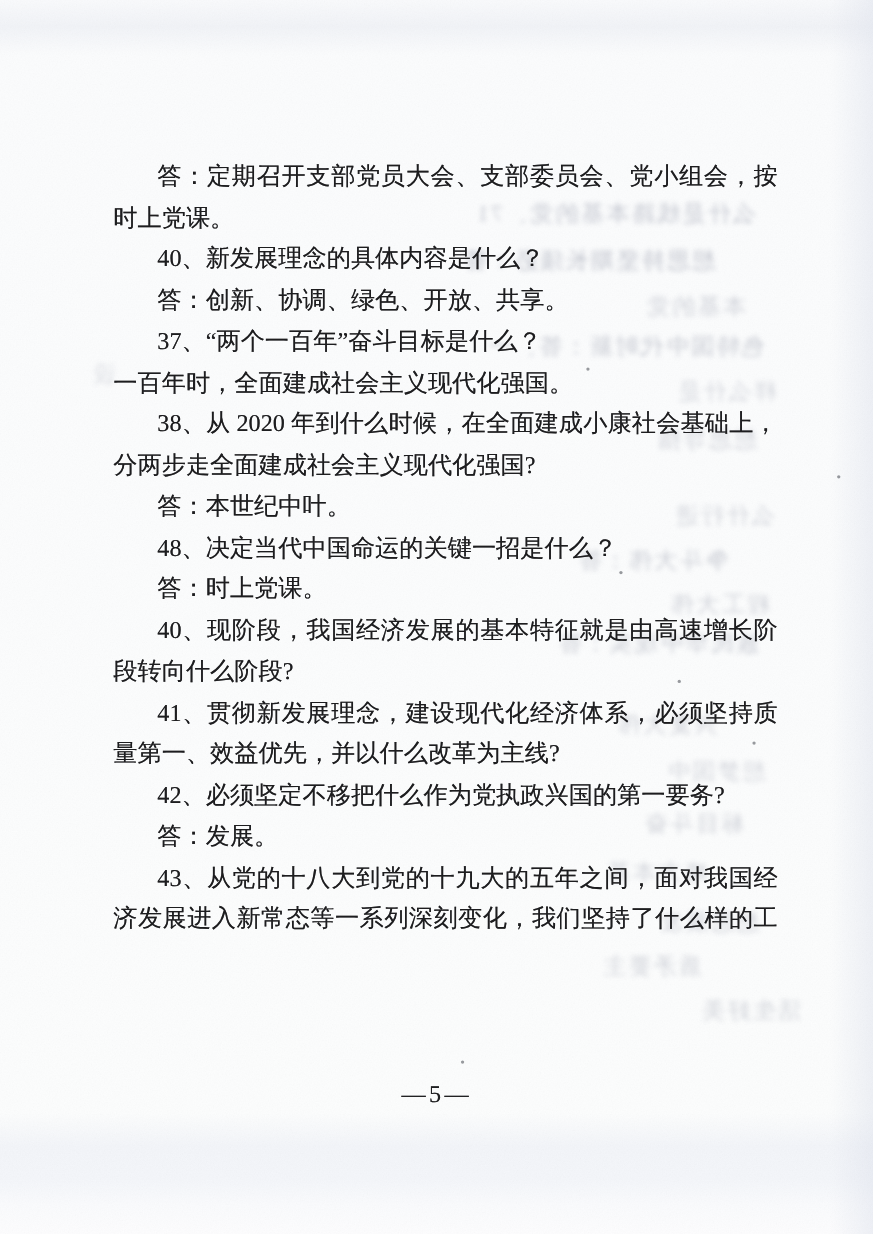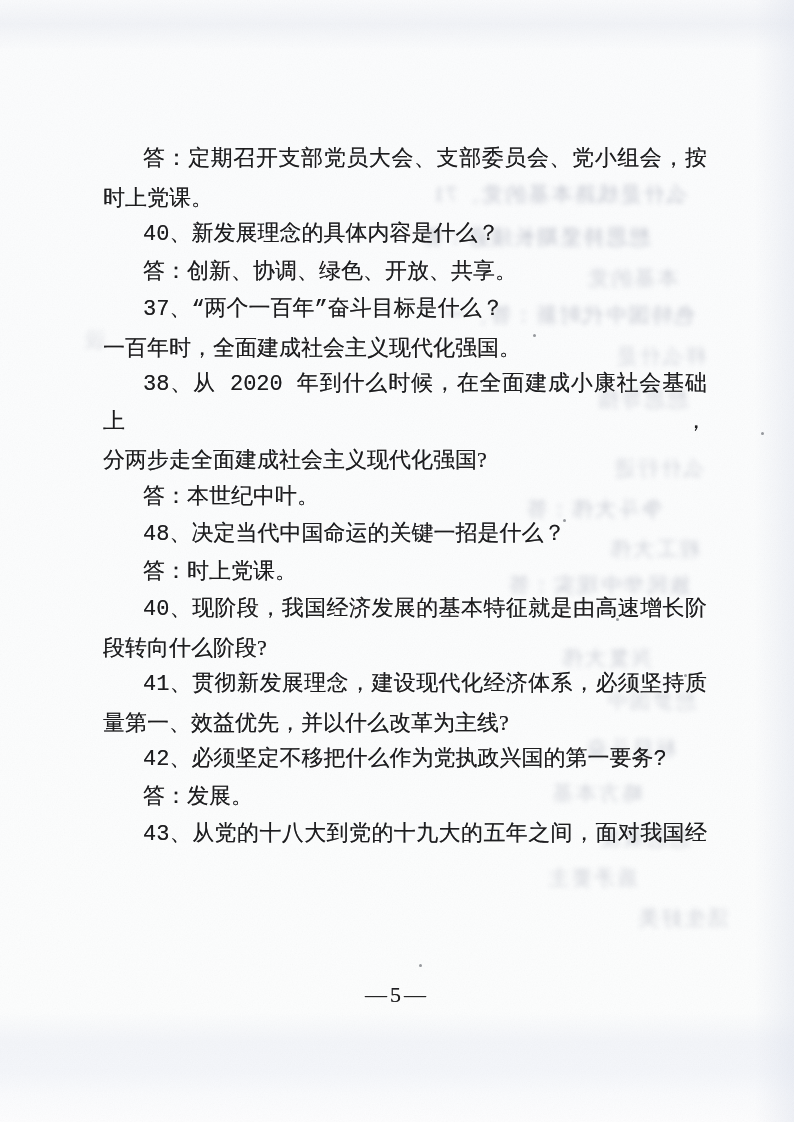--- a/index.html
+++ b/index.html
@@ -66,21 +66,20 @@
   }
   .line {
     font-size: 22px;
     line-height: 37.5px;
     color: #1d1d1f;
     text-shadow: 0 0 0.5px rgba(25, 25, 28, 0.65);
     text-align: justify;
   }
   .line.start {
     text-indent: 40px;
-    font-family: Liberation Mono, monospace;
   }
   .line.fill {
     text-align-last: justify;
   }
   .footer {
     position: absolute;
     left: 0;
     right: 0;
     top: 982px;
     text-align: center;
@@ -142,16 +141,17 @@
       <div class="line start">答：本世纪中叶。</div>
       <div class="line start">48、决定当代中国命运的关键一招是什么？</div>
       <div class="line start">答：时上党课。</div>
       <div class="line start fill">40、现阶段，我国经济发展的基本特征就是由高速增长阶</div>
       <div class="line">段转向什么阶段?</div>
       <div class="line start fill">41、贯彻新发展理念，建设现代化经济体系，必须坚持质</div>
       <div class="line">量第一、效益优先，并以什么改革为主线?</div>
       <div class="line start">42、必须坚定不移把什么作为党执政兴国的第一要务?</div>
       <div class="line start">答：发展。</div>
       <div class="line start fill">43、从党的十八大到党的十九大的五年之间，面对我国经</div>
+      <div class="line fill">济发展进入新常态等一系列深刻变化，我们坚持了什么样的工</div>
     </div>
 
   <div class="footer">—5—</div>
 </div>
 
 </body></html>

